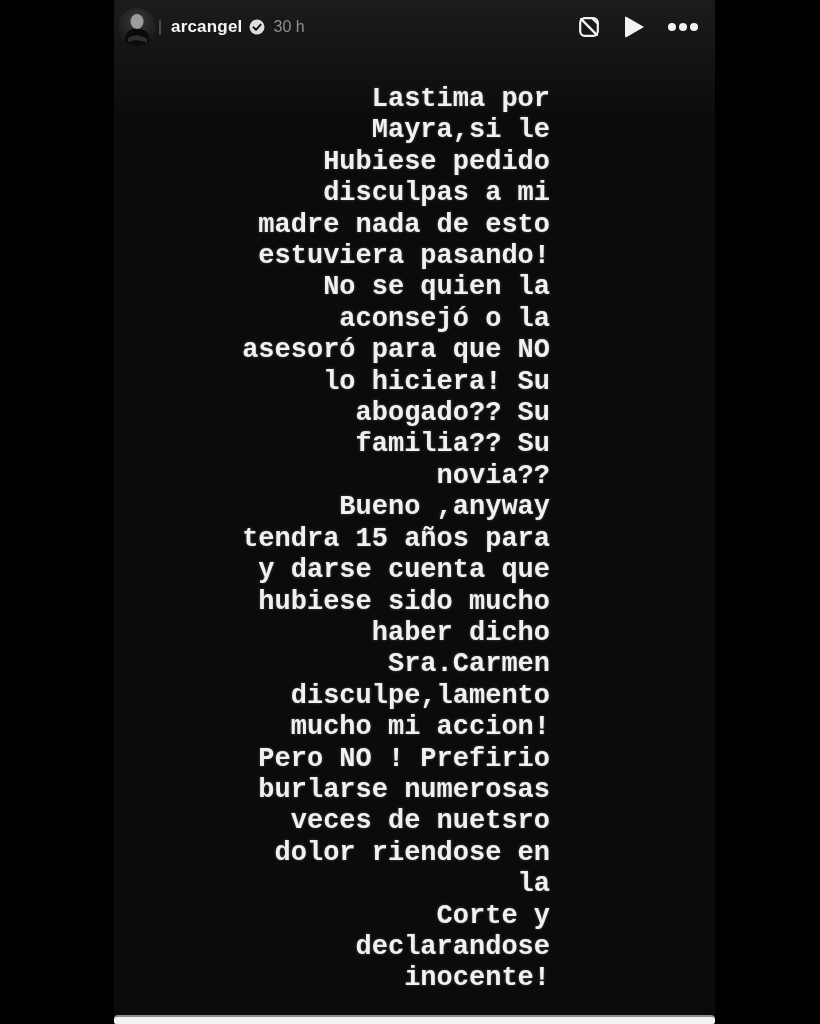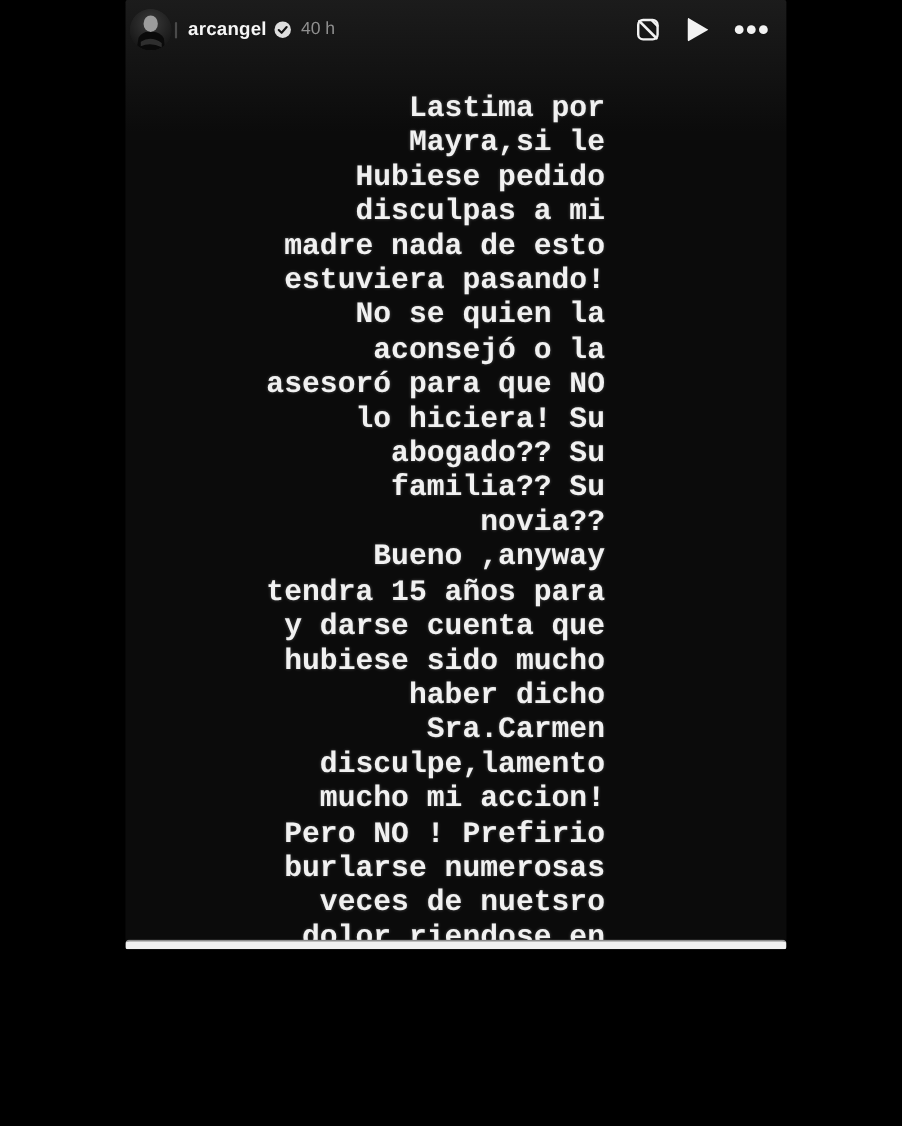--- a/index.html
+++ b/index.html
@@ -1,21 +1,21 @@
 <!DOCTYPE html>
 <html><head>
 <meta charset="utf-8">
 <style>
   html,body{margin:0;padding:0;background:#000;}
   .stage{
     position:relative;width:820px;height:1024px;background:#000;
     overflow:hidden;font-family:"Liberation Sans", sans-serif;
   }
   .story{
-    position:absolute;left:114px;top:0;width:601px;height:863px;
+    position:absolute;left:114px;top:0;width:601px;height:1024px;
     background:#0b0b0b;border-radius:2px;overflow:hidden;
   }
   .top-gradient{
     position:absolute;left:0;top:0;right:0;height:120px;
     background:linear-gradient(180deg, rgba(48,48,48,0.45), rgba(0,0,0,0));
     pointer-events:none;
   }
   .header{
     position:absolute;left:0;top:0;right:0;height:54px;
     display:flex;align-items:center;padding:0 17px 0 4px;box-sizing:border-box;
@@ -90,21 +90,21 @@
 
       <div class="header-sep"></div>
 
       <span class="username">arcangel</span>
 
       <svg class="badge" width="16" height="16" viewBox="0 0 16 16">
         <circle cx="8" cy="8" r="7.5" fill="#dedede"></circle>
         <path d="M4.4 8.3 L7 10.8 L11.6 5.6" fill="none" stroke="#121212" stroke-width="1.9" stroke-linecap="round" stroke-linejoin="round"></path>
       </svg>
 
-      <span class="timestamp">40 h</span>
+      <span class="timestamp">30 h</span>
 
       <div class="actions">
         <button class="icon-btn" aria-label="media off">
           <svg width="24" height="24" viewBox="0 0 24 24">
             <rect x="3.2" y="3.2" width="17.6" height="17.6" rx="4.5" fill="none" stroke="#f2f2f2" stroke-width="2.2"></rect>
             <line x1="4.2" y1="4.2" x2="19.8" y2="19.8" stroke="#f2f2f2" stroke-width="2.4" stroke-linecap="round"></line>
             <line x1="15.5" y1="3.4" x2="20.6" y2="8.5" stroke="#f2f2f2" stroke-width="2.2" stroke-linecap="round"></line>
           </svg>
         </button>
 

